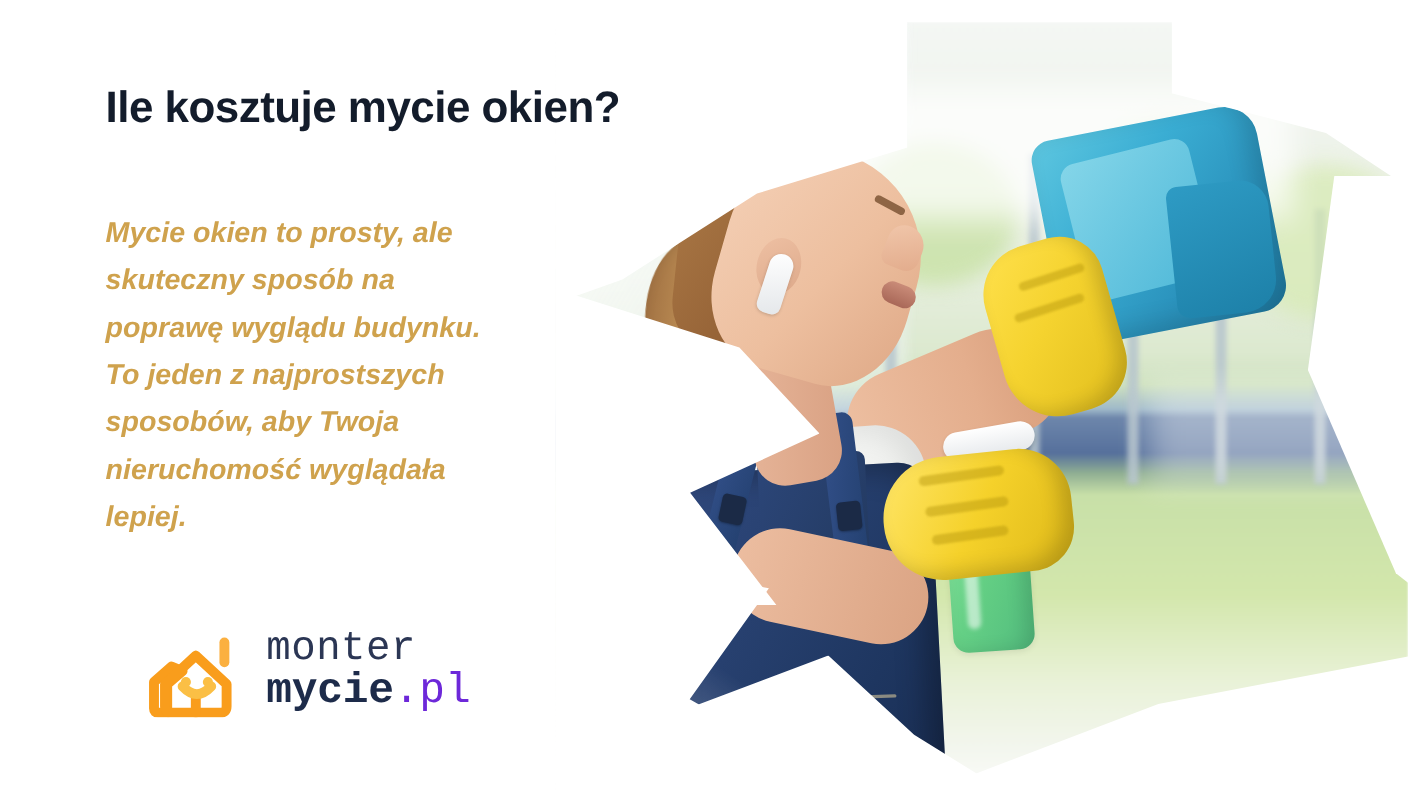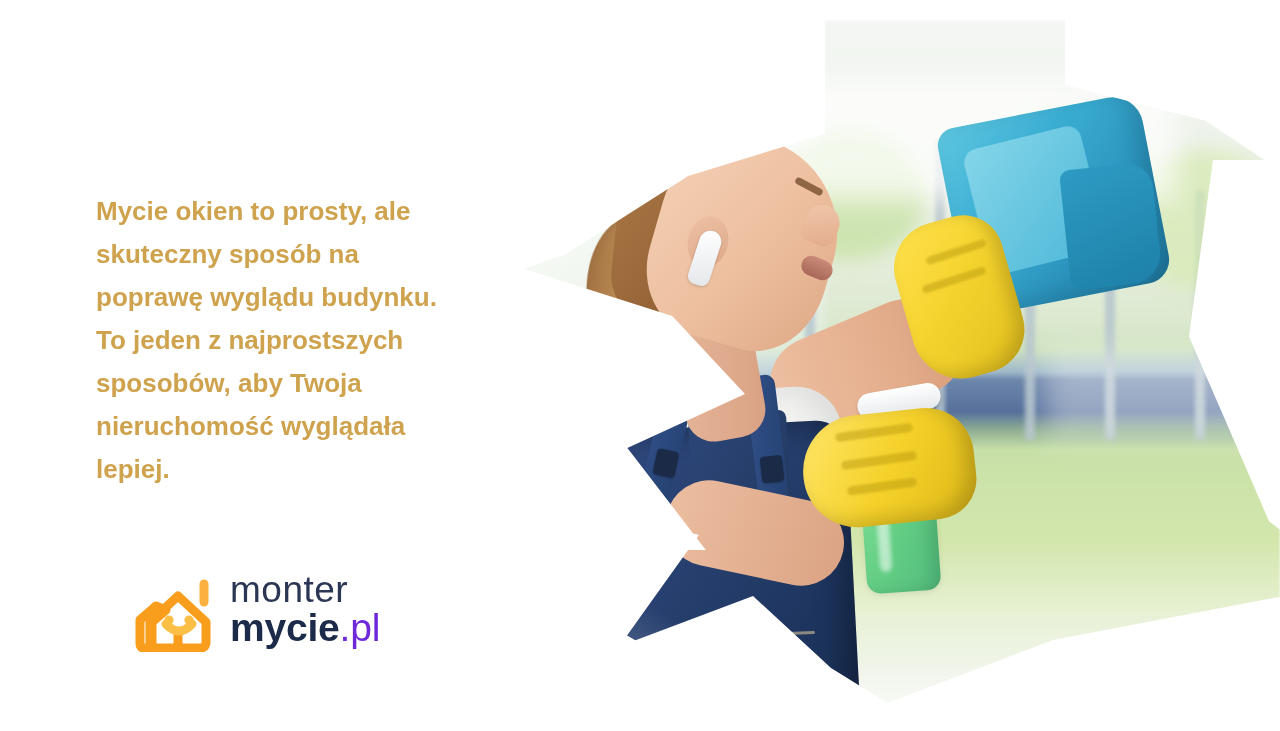--- a/index.html
+++ b/index.html
@@ -149,26 +149,27 @@
   
   .headline{
     position:absolute; left:96px; top:76px;
     font-size:40px; font-weight:bold; letter-spacing:-0.5px;
     color:#131c2b; white-space:nowrap;
   }
   .lede{
     position:absolute; left:96px; top:190px; width:360px;
     font-size:26px; font-weight:bold; line-height:43px;
     color:#cfa24d;
+    font-style:italic;
   }
 
   
   .logo{ position:absolute; left:126px; top:566px; width:350px; height:90px; }
   .logo-mark{ position:absolute; left:0; top:6px; width:96px; height:80px; }
-  .logo-text{ position:absolute; left:104px; top:0px; width:250px; height:90px; }
+  .logo-text{ position:absolute; left:116px; top:0px; width:250px; height:90px;font-family:Liberation Mono, monospace; }
   .logo-monter{
     position:absolute; left:0; top:4px;
     font-size:37px; font-weight:400; color:#2b3654; letter-spacing:0.5px;
     line-height:40px;
   }
   .logo-budowy{
     position:absolute; left:0; top:40px;
     font-size:39px; font-weight:bold; color:#1d2b4a; letter-spacing:-0.2px;
     line-height:44px; white-space:nowrap;
   }
@@ -249,20 +250,21 @@
                 clip-path:polygon(0 34%,46% 8%,72% 44%,100% 70%,100% 100%,0 100%);"></div>
     <div class="tear" style="left:380px;top:560px;width:420px;height:200px;
                 clip-path:polygon(0 62%,40% 30%,100% 6%,100% 100%,0 100%);"></div>
     <div class="tear" style="left:560px;top:0px;width:260px;height:180px;
                 clip-path:polygon(0 0,100% 0,100% 100%,54% 56%,0 36%);"></div>
     <div class="tear" style="left:640px;top:140px;width:200px;height:420px;
                 clip-path:polygon(34% 0,100% 0,100% 100%,62% 86%,22% 42%);"></div>
 
   </div>
 
+  <h1 class="headline">Ile kosztuje mycie okien?</h1>
 
   <p class="lede">Mycie okien to prosty, ale skuteczny sposób na poprawę wyglądu budynku. To jeden z najprostszych sposobów, aby Twoja nieruchomość wyglądała lepiej.</p>
 
   <div class="logo">
 
     <div class="logo-mark">
       <svg viewBox="0 0 96 80" width="96" height="80" aria-hidden="true">
 
         <path d="M30 34 L14 48 L14 72 Q14 76 18 76 L26 76 L26 50 L40 38 Z" fill="none" stroke="#f99d1c" stroke-width="9" stroke-linecap="round" stroke-linejoin="round"></path>
 

